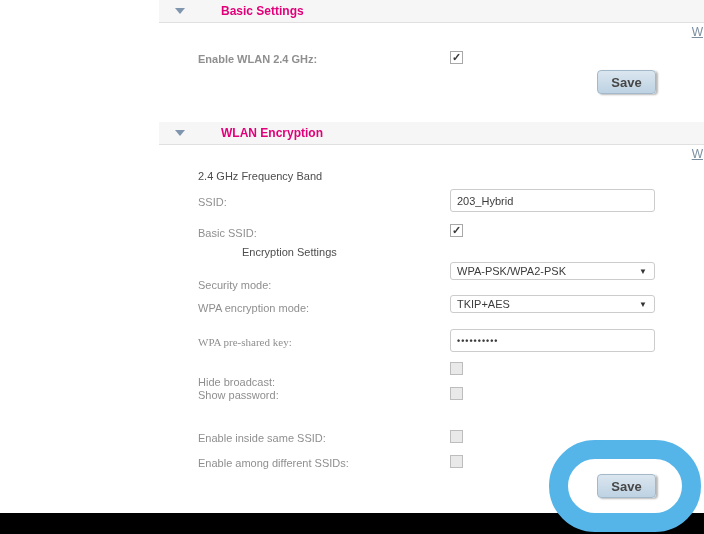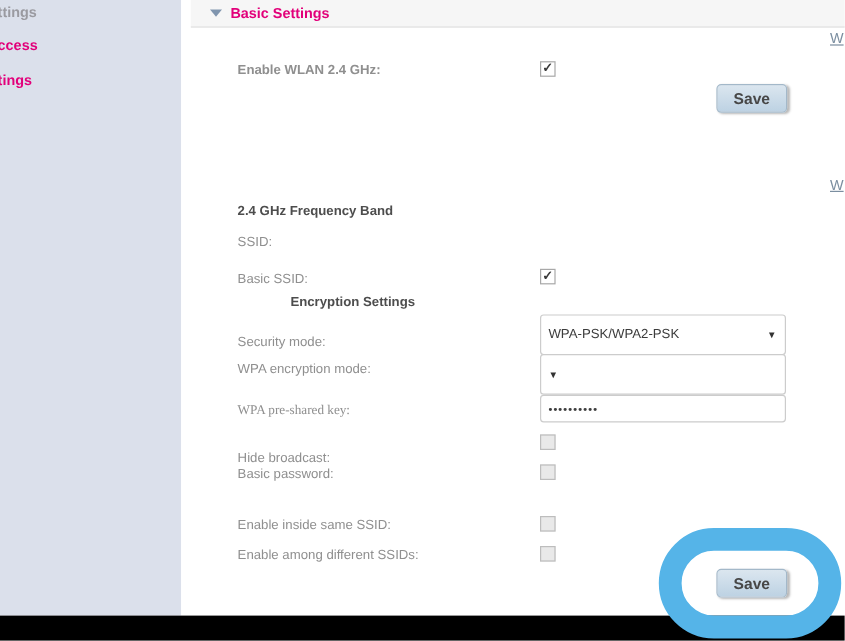--- a/index.html
+++ b/index.html
@@ -10,108 +10,109 @@
   
   .sidebar { position:absolute; left:0; top:0; width:151px; height:513px; background:#dbe0eb; }
   .side-item { position:absolute; left:-2px; font-size:12px; font-weight:bold; white-space:nowrap; cursor:pointer; }
   .side-item.active { color:#9a9aa0; }
   .side-item.link { color:#e2007a; }
 
   
   .content { position:absolute; left:151px; top:0; width:553px; height:513px; background:#fff; }
 
   .section-header { position:absolute; left:8px; width:545px; height:23px; background:#f6f6f6;
-    border-bottom:1px solid #e0e0e0; display:flex; align-items:center; }
+    border-bottom:1px solid #e0e0e0; display:flex; align-items:center;gap:29px; }
   .tri { width:0; height:0; border-left:5px solid transparent; border-right:5px solid transparent;
     border-top:6px solid #8095ae; margin-left:16px; margin-right:7px; }
   .section-title { color:#e2007a; font-size:12px; font-weight:bold; }
 
   .help-link { position:absolute; right:1px; color:#7b8ea0; font-size:12px; text-decoration:underline; cursor:pointer; }
 
   .row-label { position:absolute; left:47px; color:#8f8f8f; font-size:11px; white-space:nowrap; }
-  .sub-heading { position:absolute; left:47px; color:#4d4d4d; font-size:11px; font-weight:bold; white-space:nowrap; }
+  .sub-heading { position:absolute; left:47px; color:#4d4d4d; font-size:11px; font-weight:normal; white-space:nowrap; }
 
   .ctl { position:absolute; left:299px; }
 
   .cbx { width:13px; height:13px; border:1px solid #a8a8a8; background:#fff; font-size:11px; line-height:11px;
     text-align:center; color:#3a3a3a; font-weight:bold; cursor:pointer; }
   .cbx.unchecked { background:#e9e9e9; border-color:#bdbdbd; color:transparent; }
 
   .tinput { width:205px; height:23px; border:1px solid #ccc; border-radius:3px; background:#fff;
     font-family:"Liberation Sans", sans-serif; font-size:11px; color:#3c3c3c; padding:0 6px; outline:none; }
   .pw { letter-spacing:1px; font-weight:bold; font-size:9px; }
 
-  .sel { width:205px; height:34px; border:1px solid #ccc; border-radius:3px; background:#fff;
+  .sel { width:205px; height:18px; border:1px solid #ccc; border-radius:3px; background:#fff;
     display:flex; align-items:center; font-size:11px; color:#3c3c3c; padding:0 6px; cursor:pointer; }
   .sel .sel-text { flex:1; }
   .sel .sel-arrow { font-size:8px; color:#333; margin-right:1px; }
 
   .save-btn { position:absolute; width:59px; height:24px; border:1px solid #a3b8c9; border-radius:4px;
     background:linear-gradient(#dbe6ef,#bdd2e3); color:#474747; font-size:13px; font-weight:bold;
     font-family:"Liberation Sans", sans-serif; cursor:pointer;
     box-shadow:2px 1px 2px rgba(0,0,0,0.28); display:flex; align-items:center; justify-content:center; }
 
   .bottom-bar { position:absolute; left:0; top:513px; width:704px; height:21px; background:#000; }
 
   .annotation-oval { position:absolute; left:549px; top:440px; width:152px; height:92px;
     border:19px solid #55b4e8; border-radius:46px; pointer-events:none; z-index:10; }
 </style>
 </head>
 <body>
 
 <div id="stage">
 
-  <div class="sidebar">
-    <div class="side-item active" style="top:3px;">ttings</div>
-    <div class="side-item link" style="top:31px;">ccess</div>
-    <div class="side-item link" style="top:60px;">tings</div>
-  </div>
 
   <div class="content">
 
     <div class="section-header" style="top:0;">
       <span class="tri"></span>
       <span class="section-title">Basic Settings</span>
     </div>
     <span class="help-link" style="top:25px;">W</span>
 
     <span class="row-label" style="top:53px;font-weight:bold;">Enable WLAN 2.4 GHz:</span>
     <span class="ctl cbx" style="top:51px;">✓</span>
 
     <button class="save-btn" style="left:446px; top:70px;">Save</button>
 
+    <div class="section-header" style="top:122px;">
+      <span class="tri"></span>
+      <span class="section-title">WLAN Encryption</span>
+    </div>
     <span class="help-link" style="top:147px;">W</span>
 
     <span class="sub-heading" style="top:170px;">2.4 GHz Frequency Band</span>
 
     <span class="row-label" style="top:196px;">SSID:</span>
+    <input class="ctl tinput" style="top: 189px;" type="text" value="203_Hybrid">
 
     <span class="row-label" style="top:227px;">Basic SSID:</span>
     <span class="ctl cbx" style="top:224px;">✓</span>
 
     <span class="sub-heading" style="top:246px;padding-left:44px;">Encryption Settings</span>
 
     <span class="row-label" style="top:279px;">Security mode:</span>
     <div class="ctl sel" style="top:262px;">
       <span class="sel-text">WPA-PSK/WPA2-PSK</span>
       <span class="sel-arrow">▼</span>
     </div>
 
     <span class="row-label" style="top:302px;">WPA encryption mode:</span>
     <div class="ctl sel" style="top:295px;">
+      <span class="sel-text">TKIP+AES</span>
       <span class="sel-arrow">▼</span>
     </div>
 
     <span class="row-label" style="top:336px;font-family:Liberation Serif, serif;">WPA pre-shared key:</span>
     <input class="ctl tinput pw" style="top: 329px;" type="text" value="••••••••••">
 
     <span class="row-label" style="top:364px;margin-top:12px;">Hide broadcast:</span>
     <span class="ctl cbx unchecked" style="top:362px;"></span>
 
-    <span class="row-label" style="top:389px;">Basic password:</span>
+    <span class="row-label" style="top:389px;">Show password:</span>
     <span class="ctl cbx unchecked" style="top:387px;"></span>
 
 
     <span class="row-label" style="top:432px;">Enable inside same SSID:</span>
     <span class="ctl cbx unchecked" style="top:430px;"></span>
 
     <span class="row-label" style="top:457px;">Enable among different SSIDs:</span>
     <span class="ctl cbx unchecked" style="top:455px;"></span>
 
     <button class="save-btn" style="left:446px; top:474px;">Save</button>

